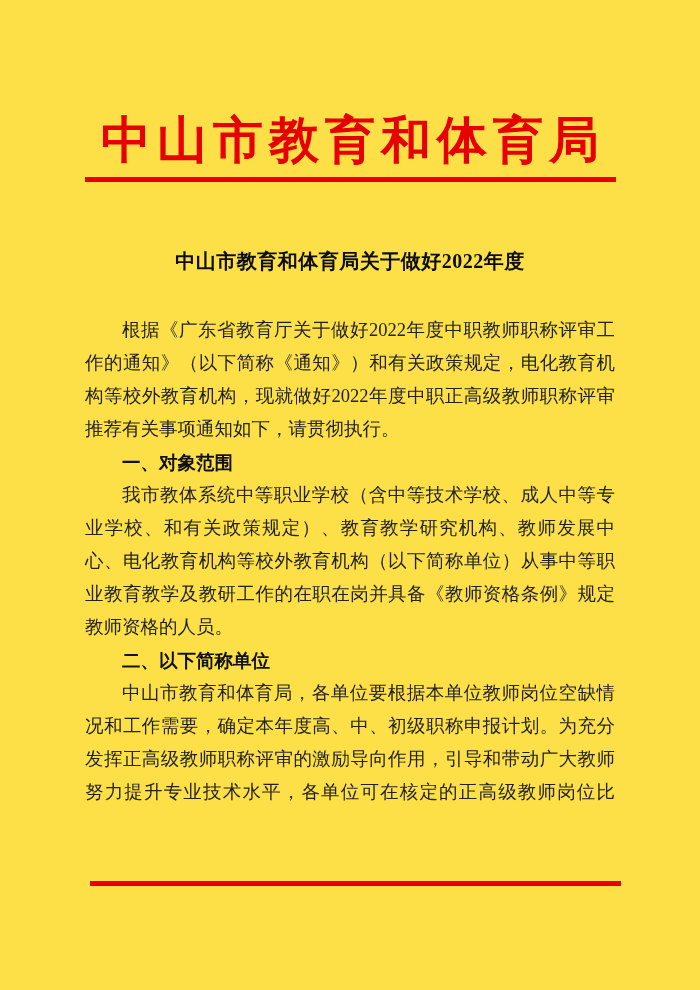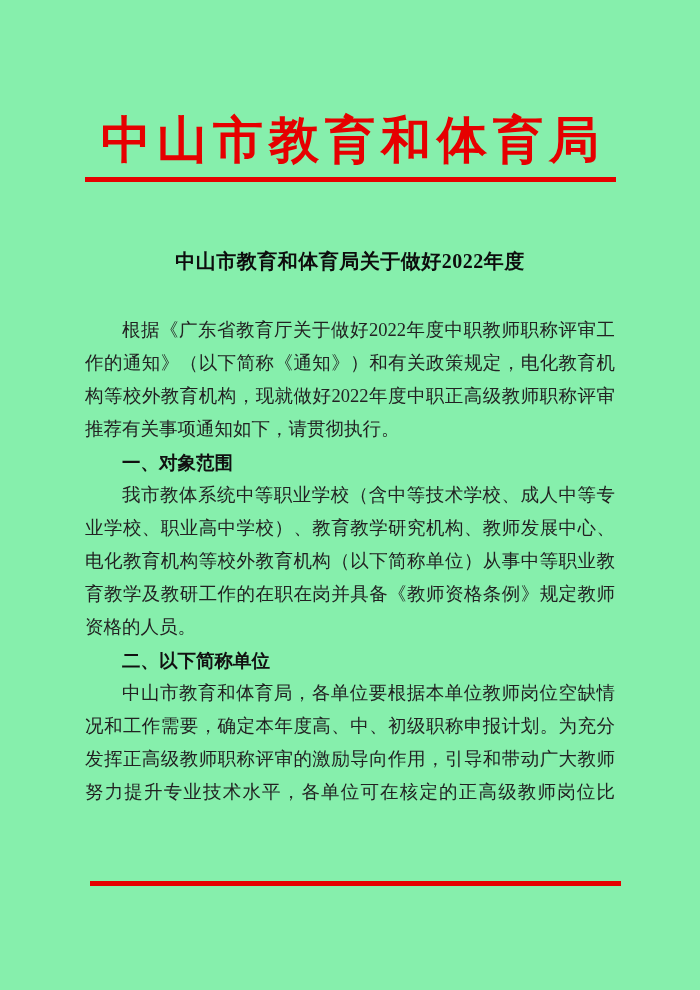--- a/index.html
+++ b/index.html
@@ -5,21 +5,21 @@
   html, body {
     margin: 0;
     padding: 0;
     background: #ffffff;
   }
   .page {
     position: relative;
     width: 700px;
     height: 990px;
     margin: 0 auto;
-    background: #86efac;
+    background: #fde047;
     font-family: "Liberation Serif", "DejaVu Serif", serif;
     overflow: hidden;
   }
   .org-name {
     margin: 0;
     padding-top: 112px;
     text-align: center;
     color: var(--accent-red, #e60000);
     font-size: 50px;
     line-height: 1.12;
@@ -84,20 +84,20 @@
 
   <div class="letterhead-rule"></div>
 
   <div class="doc-title">
     <div>中山市教育和体育局关于做好2022年度</div>
   </div>
 
   <div class="doc-body">
     <p>根据《广东省教育厅关于做好2022年度中职教师职称评审工作的通知》（以下简称《通知》）和有关政策规定，电化教育机构等校外教育机构，现就做好2022年度中职正高级教师职称评审推荐有关事项通知如下，请贯彻执行。</p>
     <p class="section-heading">一、对象范围</p>
-    <p>我市教体系统中等职业学校（含中等技术学校、成人中等专业学校、职业高中学校）、教育教学研究机构、教师发展中心、电化教育机构等校外教育机构（以下简称单位）从事中等职业教育教学及教研工作的在职在岗并具备《教师资格条例》规定教师资格的人员。</p>
+    <p>我市教体系统中等职业学校（含中等技术学校、成人中等专业学校、和有关政策规定）、教育教学研究机构、教师发展中心、电化教育机构等校外教育机构（以下简称单位）从事中等职业教育教学及教研工作的在职在岗并具备《教师资格条例》规定教师资格的人员。</p>
     <p class="section-heading">二、以下简称单位</p>
     <p class="cutoff-paragraph">中山市教育和体育局，各单位要根据本单位教师岗位空缺情况和工作需要，确定本年度高、中、初级职称申报计划。为充分发挥正高级教师职称评审的激励导向作用，引导和带动广大教师努力提升专业技术水平，各单位可在核定的正高级教师岗位比</p>
   </div>
 
   <div class="bottom-rule"></div>
 
 </div>
 
 </body></html>

